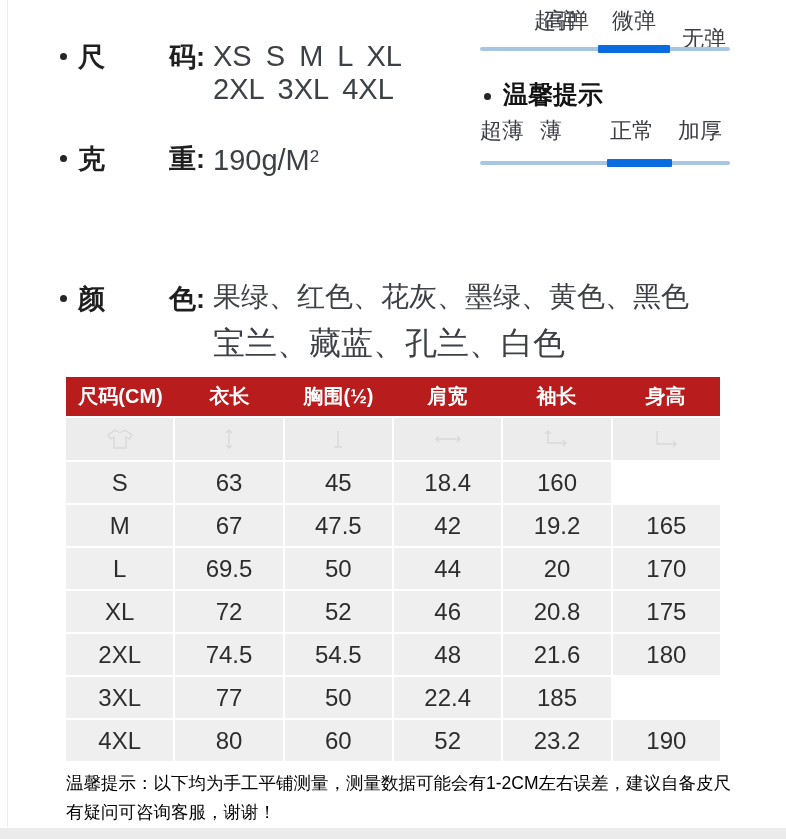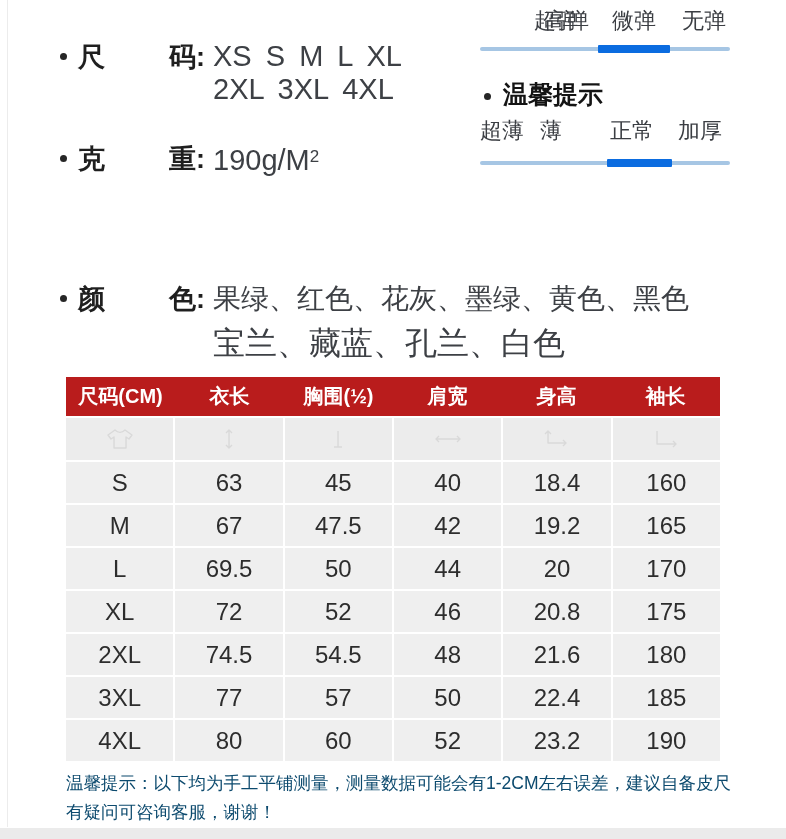--- a/index.html
+++ b/index.html
@@ -30,35 +30,35 @@
   .l-weight { top:146px; }
   .l-color  { top:286px; }
 
   .spec-value {
     position:absolute; left:213px; line-height:1;
     font-size:29px; color:#3d4045; word-spacing:6px; white-space:nowrap;
   }
   .v-size1  { top:42px; }
   .v-size2  { top:75px; }
   .v-weight { top:146px; }
-  .v-color1 { top:285px; font-size:28px; word-spacing:0; }
+  .v-color1 { top:285px; font-size:28px; word-spacing:0;font-family:Liberation Mono, monospace; }
   .v-color2 { top:327px; font-size:32px; word-spacing:0; }
   .v-weight sup { font-size:17px; vertical-align:8px; }
 
   
   .right-panel { position:absolute; left:480px; top:0; width:250px; height:180px; }
   .scale-row { position:absolute; left:0; width:250px; height:26px; }
   .scale-row span {
     position:absolute; top:0; font-size:22px; color:#3b3e43; line-height:1; white-space:nowrap;
   }
   .elastic-row { top:10px; }
   .elastic-row span:nth-child(1){ left:16px;margin-left:38px; }
   .elastic-row span:nth-child(2){ left:65px; }
   .elastic-row span:nth-child(3){ left:132px; }
-  .elastic-row span:nth-child(4){ left:202px; }
+  .elastic-row span:nth-child(4){ left:202px;margin-top:18px; }
   .thick-row { top:120px; }
   .thick-row span:nth-child(1){ left:0; }
   .thick-row span:nth-child(2){ left:60px; }
   .thick-row span:nth-child(3){ left:130px; }
   .thick-row span:nth-child(4){ left:198px; }
 
   .track { position:absolute; left:0; width:250px; height:4px; background:#a6c6e4; border-radius:2px; }
   .track1 { top:47px; }
   .track2 { top:161px; }
   .seg { position:absolute; top:-2px; height:8px; background:#0b6ce0; border-radius:1px; display:block; }
@@ -87,21 +87,21 @@
   .t-body-row { height:41px; }
   .t-body-row .cell {
     background:#efefef; display:flex; align-items:center; justify-content:center;
     font-size:24px; color:#2d2d2d;
   }
   .ghost-icon svg { display:block; }
 
   
   .note {
     position:absolute; left:66px; top:769px; width:666px;
-    font-size:17.5px; line-height:29px; color:#0c4a6e;
+    font-size:17.5px; line-height:29px; color:#000000;
   }
 </style>
 </head>
 <body>
 
 <div class="page">
 
   <div class="left-edge"></div>
 
   <span class="bullet b-size"></span>
@@ -153,22 +153,22 @@
       <span class="seg seg-thick"></span>
     </div>
   </div>
 
   <div class="size-table">
     <div class="t-header" id="table-header">
         <div class="hcell">尺码(CM)</div>
         <div class="hcell">衣长</div>
         <div class="hcell">胸围(½)</div>
         <div class="hcell">肩宽</div>
+        <div class="hcell">袖长</div>
         <div class="hcell">身高</div>
-        <div class="hcell">袖长</div>
       </div>
     <div class="t-row t-icons" id="table-icons">
         <div class="cell ghost-icon">
           <svg width="34" height="26" viewBox="0 0 34 26">
             <path d="M12 4 L5 9 L8 13 L11 11 L11 22 L23 22 L23 11 L26 13 L29 9 L22 4 C19 7 15 7 12 4 Z" fill="none" stroke="#d9d9d9" stroke-width="1.4" stroke-linejoin="round"></path>
           </svg>
         </div>
         <div class="cell ghost-icon">
           <svg width="34" height="26" viewBox="0 0 34 26">
             <path d="M17 4 L17 22 M14 7 L17 4 L20 7 M14 19 L17 22 L20 19" fill="none" stroke="#d9d9d9" stroke-width="1.4" stroke-linejoin="round"></path>
@@ -193,21 +193,20 @@
           <svg width="34" height="26" viewBox="0 0 34 26">
             <path d="M8 5 L8 18 L27 18 M24 15 L27 18 L24 21" fill="none" stroke="#d9d9d9" stroke-width="1.4" stroke-linejoin="round"></path>
           </svg>
         </div>
       </div>
     <div id="table-body" style="display: flex; flex-direction: column; gap: 2px;">
         <div class="t-row t-body-row">
           <div class="cell">S</div>
           <div class="cell">63</div>
           <div class="cell">45</div>
-          <div class="cell">40</div>
           <div class="cell">18.4</div>
           <div class="cell">160</div>
         </div>
         <div class="t-row t-body-row">
           <div class="cell">M</div>
           <div class="cell">67</div>
           <div class="cell">47.5</div>
           <div class="cell">42</div>
           <div class="cell">19.2</div>
           <div class="cell">165</div>
@@ -232,21 +231,20 @@
           <div class="cell">2XL</div>
           <div class="cell">74.5</div>
           <div class="cell">54.5</div>
           <div class="cell">48</div>
           <div class="cell">21.6</div>
           <div class="cell">180</div>
         </div>
         <div class="t-row t-body-row">
           <div class="cell">3XL</div>
           <div class="cell">77</div>
-          <div class="cell">57</div>
           <div class="cell">50</div>
           <div class="cell">22.4</div>
           <div class="cell">185</div>
         </div>
         <div class="t-row t-body-row">
           <div class="cell">4XL</div>
           <div class="cell">80</div>
           <div class="cell">60</div>
           <div class="cell">52</div>
           <div class="cell">23.2</div>

